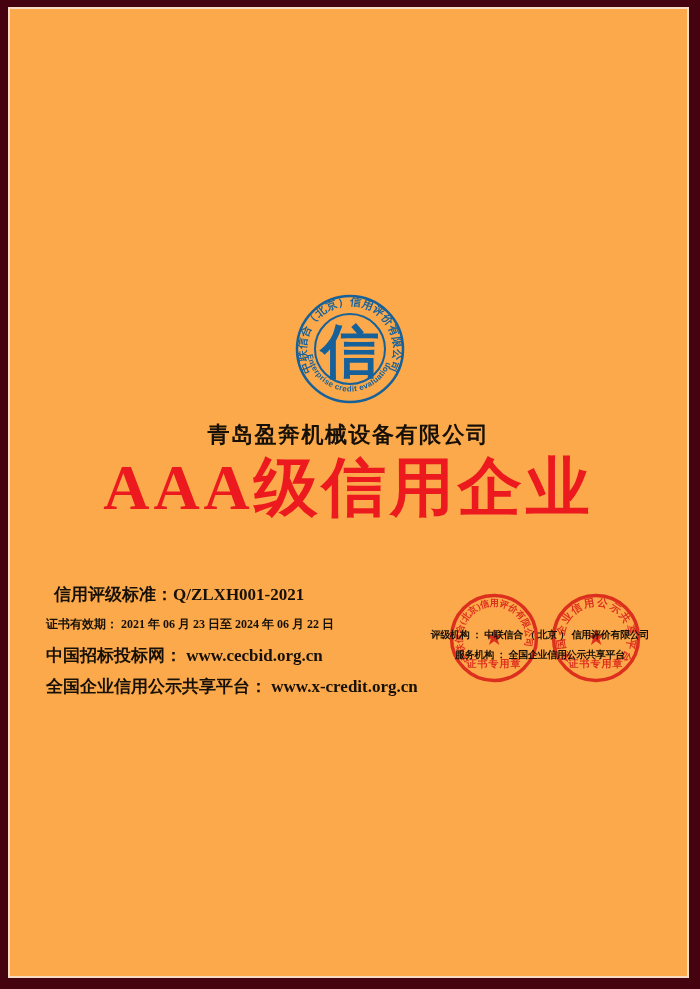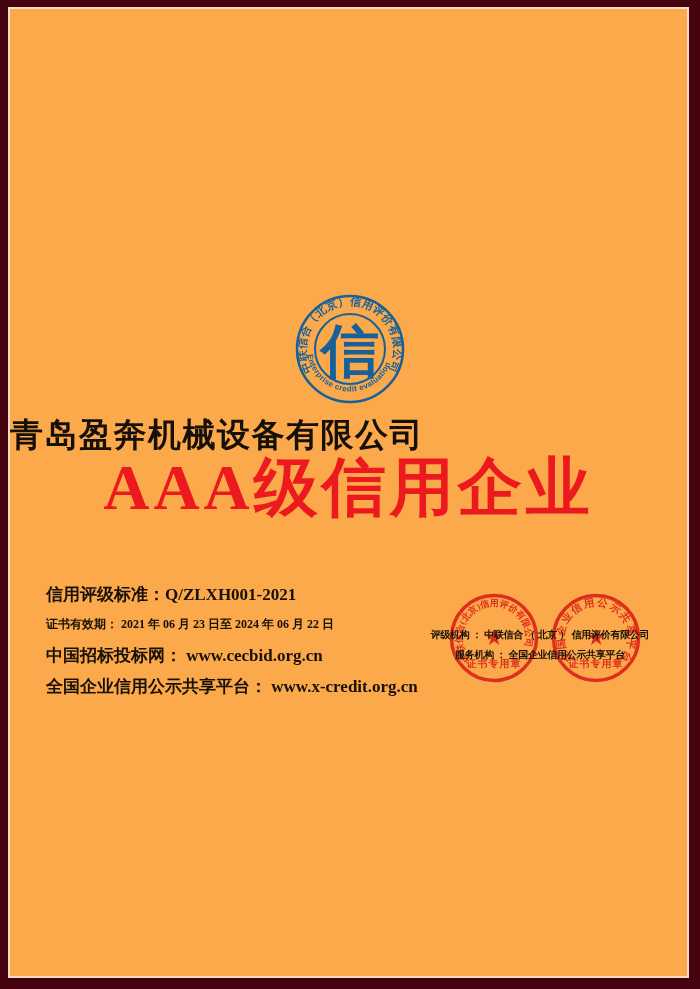--- a/index.html
+++ b/index.html
@@ -29,37 +29,37 @@
     font-family: "Liberation Sans", sans-serif; font-weight: bold;
     font-size: 8px; letter-spacing: 0.3px; fill: var(--blue, #17619A);
   }
   .xin {
     font-family: "Liberation Serif", serif; font-weight: bold;
     font-size: 58px; fill: var(--blue, #17619A); text-anchor: middle;
   }
   
   .company {
     position: absolute; top: 409px; left: 0; width: 100%;
-    font-family: "Liberation Sans", sans-serif;
-    font-weight: bold; font-size: 33px; letter-spacing: 1.5px;
+    text-align: center; font-family: "Liberation Sans", sans-serif;
+    font-weight: bold; font-size: 22px; letter-spacing: 1.5px;
     color: var(--ink, #171008); line-height: 34px; white-space: nowrap;
   }
   .title {
     position: absolute; top: 448px; left: 0; width: 100%;
     text-align: center; font-family: "Liberation Serif", serif;
     font-weight: bold; font-size: 64px; letter-spacing: 4px;
     color: var(--red, #EC1A1E); line-height: 62px; white-space: nowrap;
   }
   
   .iline {
     position: absolute; left: 36px; white-space: nowrap;
     font-family: "Liberation Serif", serif; font-weight: bold;
     font-size: 17px; line-height: 22px; color: var(--ink, #171008);
   }
-  .l1 { top: 575px; }
+  .l1 { top: 575px; margin-left: 8px; }
   .l2 { top: 604px; font-size: 12px; }
   .l3 { top: 636px; }
   .l4 { top: 667px; }
   
   .stamp { position: absolute; top: 584px; width: 90px; height: 90px; z-index: 1; opacity: 0.95; }
   .stamp1 { left: 439px; }
   .stamp2 { left: 541px; }
   .s-ring { fill: none; stroke: var(--stamp, #DC291B); stroke-width: 3.5px; }
   .stamp text { fill: var(--stamp, #DC291B); font-weight: bold; }
   .s-arc  { font-family: "Liberation Serif", serif; font-size: 9px; }

